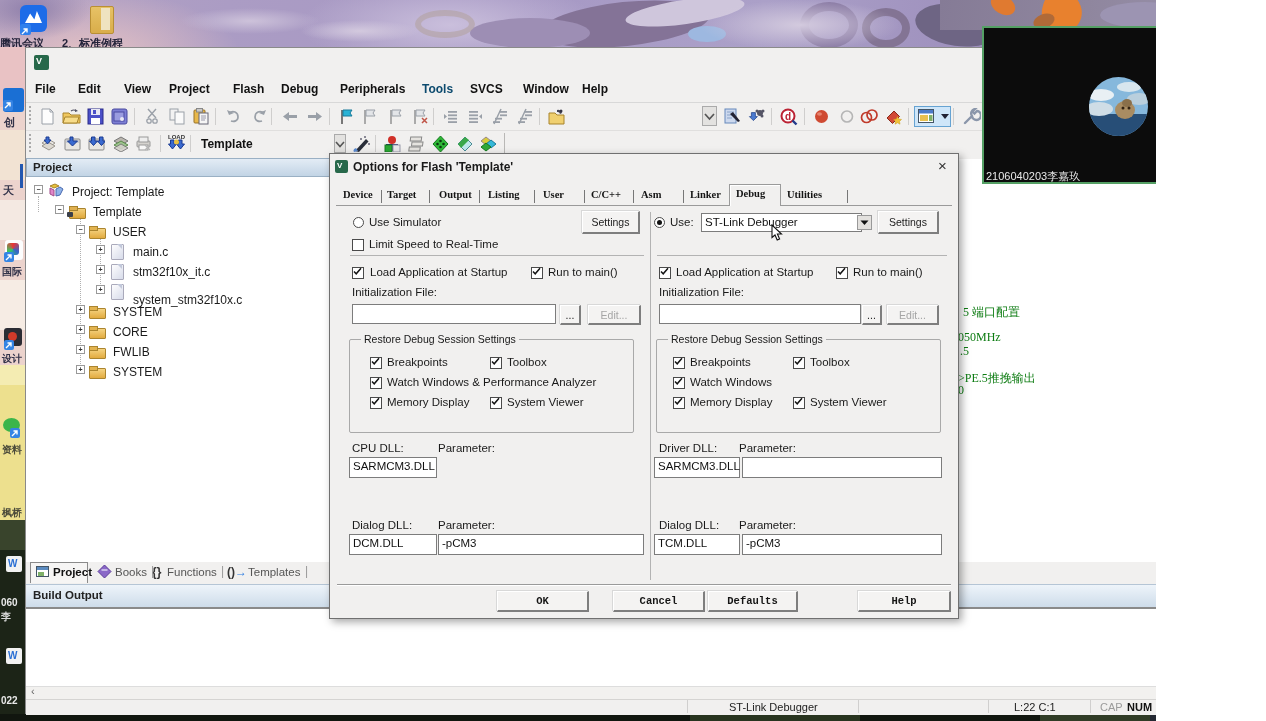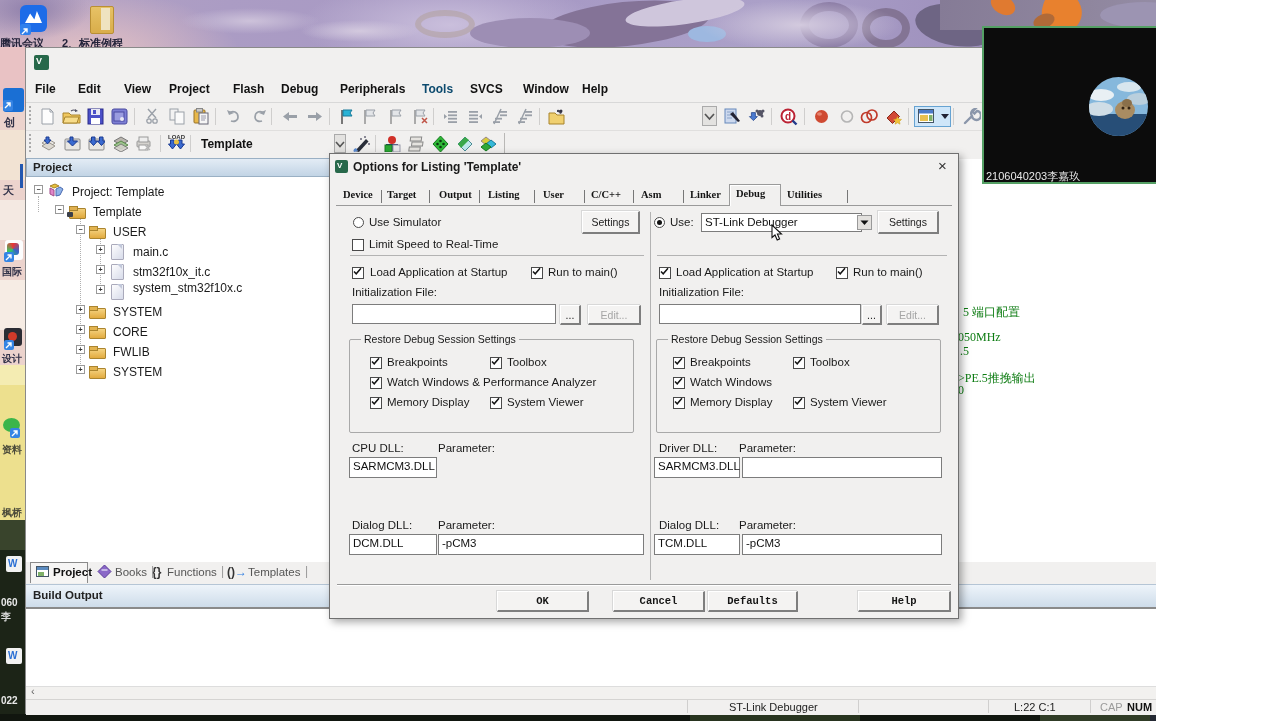--- a/index.html
+++ b/index.html
@@ -407,21 +407,21 @@
 <div class="a" style="left:111px;top:244px;width:11px;height:14px;background:linear-gradient(135deg,#fdfdfe,#d8dcea);border:1px solid #aab;border-radius:1px"></div>
 <div class="a" style="left:117px;top:244px;width:5px;height:5px;background:#c2c8da;clip-path:polygon(0 0,100% 100%,100% 0)"></div>
 <div class="tx" style="left:133px;top:245px;font:12px 'Liberation Sans';color:#1b1b1b">main.c</div>
 <div class="a" style="left:96px;top:265px;width:9px;height:9px;background:#fff;border:1px solid #999;box-sizing:border-box;font:700 7px 'Liberation Sans';color:#333;text-align:center;line-height:7px">+</div>
 <div class="a" style="left:111px;top:264px;width:11px;height:14px;background:linear-gradient(135deg,#fdfdfe,#d8dcea);border:1px solid #aab;border-radius:1px"></div>
 <div class="a" style="left:117px;top:264px;width:5px;height:5px;background:#c2c8da;clip-path:polygon(0 0,100% 100%,100% 0)"></div>
 <div class="tx" style="left:133px;top:265px;font:12px 'Liberation Sans';color:#1b1b1b">stm32f10x_it.c</div>
 <div class="a" style="left:96px;top:285px;width:9px;height:9px;background:#fff;border:1px solid #999;box-sizing:border-box;font:700 7px 'Liberation Sans';color:#333;text-align:center;line-height:7px">+</div>
 <div class="a" style="left:111px;top:284px;width:11px;height:14px;background:linear-gradient(135deg,#fdfdfe,#d8dcea);border:1px solid #aab;border-radius:1px"></div>
 <div class="a" style="left:117px;top:284px;width:5px;height:5px;background:#c2c8da;clip-path:polygon(0 0,100% 100%,100% 0)"></div>
-<div class="tx" style="left:133px;top:281px;font:12px 'Liberation Sans';color:#1b1b1b">system_stm32f10x.c</div>
+<div class="tx" style="left:133px;top:293px;font:12px 'Liberation Sans';color:#1b1b1b">system_stm32f10x.c</div>
 <div class="a" style="left:76px;top:305px;width:9px;height:9px;background:#fff;border:1px solid #999;box-sizing:border-box;font:700 7px 'Liberation Sans';color:#333;text-align:center;line-height:7px">+</div>
 <div class="a" style="left:89px;top:308px;width:15px;height:9px;background:linear-gradient(#f5d382,#e2ab40);border:1px solid #ab852f;border-radius:1px"></div>
 <div class="a" style="left:89px;top:306px;width:7px;height:3px;background:#e2b34f;border:1px solid #ab852f"></div>
 <div class="tx" style="left:113px;top:305px;font:12px 'Liberation Sans';color:#1b1b1b">SYSTEM</div>
 <div class="a" style="left:76px;top:325px;width:9px;height:9px;background:#fff;border:1px solid #999;box-sizing:border-box;font:700 7px 'Liberation Sans';color:#333;text-align:center;line-height:7px">+</div>
 <div class="a" style="left:89px;top:328px;width:15px;height:9px;background:linear-gradient(#f5d382,#e2ab40);border:1px solid #ab852f;border-radius:1px"></div>
 <div class="a" style="left:89px;top:326px;width:7px;height:3px;background:#e2b34f;border:1px solid #ab852f"></div>
 <div class="tx" style="left:113px;top:325px;font:12px 'Liberation Sans';color:#1b1b1b">CORE</div>
 <div class="a" style="left:76px;top:345px;width:9px;height:9px;background:#fff;border:1px solid #999;box-sizing:border-box;font:700 7px 'Liberation Sans';color:#333;text-align:center;line-height:7px">+</div>
 <div class="a" style="left:89px;top:348px;width:15px;height:9px;background:linear-gradient(#f5d382,#e2ab40);border:1px solid #ab852f;border-radius:1px"></div>
@@ -483,21 +483,21 @@
 <div class="tx" style="left:1014px;top:701px;font:11px 'Liberation Sans';color:#222">L:22 C:1</div>
 <div class="tx" style="left:1100px;top:701px;font:11px 'Liberation Sans';color:#9b9b9b">CAP</div>
 <div class="tx" style="left:1127px;top:701px;font:700 11px 'Liberation Sans';color:#111">NUM</div>
 <div class="tx" style="left:1158px;top:701px;font:11px 'Liberation Sans';color:#9b9b9b">SCRL</div>
 <div class="tx" style="left:1190px;top:701px;font:11px 'Liberation Sans';color:#9b9b9b">OVR</div>
 <div class="tx" style="left:1218px;top:701px;font:11px 'Liberation Sans';color:#9b9b9b">R /W</div>
 
 <div id="dlg" class="a" style="left:329px;top:153px;width:630px;height:466px;background:#f1f0ef;border:1px solid #707070;box-sizing:border-box;box-shadow:3px 3px 8px rgba(0,0,0,.35)"></div>
 <div class="a" style="left:335px;top:160px;width:13px;height:13px;background:#27684a;border-radius:2px"></div>
 <div class="tx" style="left:337px;top:161px;font:700 8px 'Liberation Sans';color:#fff">V</div>
-<div class="tx" style="left:353px;top:160px;font:600 12px 'Liberation Sans';color:#1a1a1a">Options for Listing 'Template'</div>
+<div class="tx" style="left:353px;top:160px;font:600 12px 'Liberation Sans';color:#1a1a1a">Options for Flash 'Template'</div>
 <div class="tx" style="left:938px;top:157px;font:15px 'Liberation Sans';color:#333">×</div>
 
 <div id="tabs"></div>
 <div class="a" style="left:336px;top:205px;width:616px;height:1px;background:#9a9a9a"></div>
 <div class="tx mono" style="left:343px;top:189px;font-size:10.5px;font-weight:700;color:#141414">Device</div>
 <div class="tx mono" style="left:387px;top:189px;font-size:10.5px;font-weight:700;color:#141414">Target</div>
 <div class="tx mono" style="left:439px;top:189px;font-size:10.5px;font-weight:700;color:#141414">Output</div>
 <div class="tx mono" style="left:488px;top:189px;font-size:10.5px;font-weight:700;color:#141414">Listing</div>
 <div class="tx mono" style="left:543px;top:189px;font-size:10.5px;font-weight:700;color:#141414">User</div>
 <div class="tx mono" style="left:591px;top:189px;font-size:10.5px;font-weight:700;color:#141414">C/C++</div>

